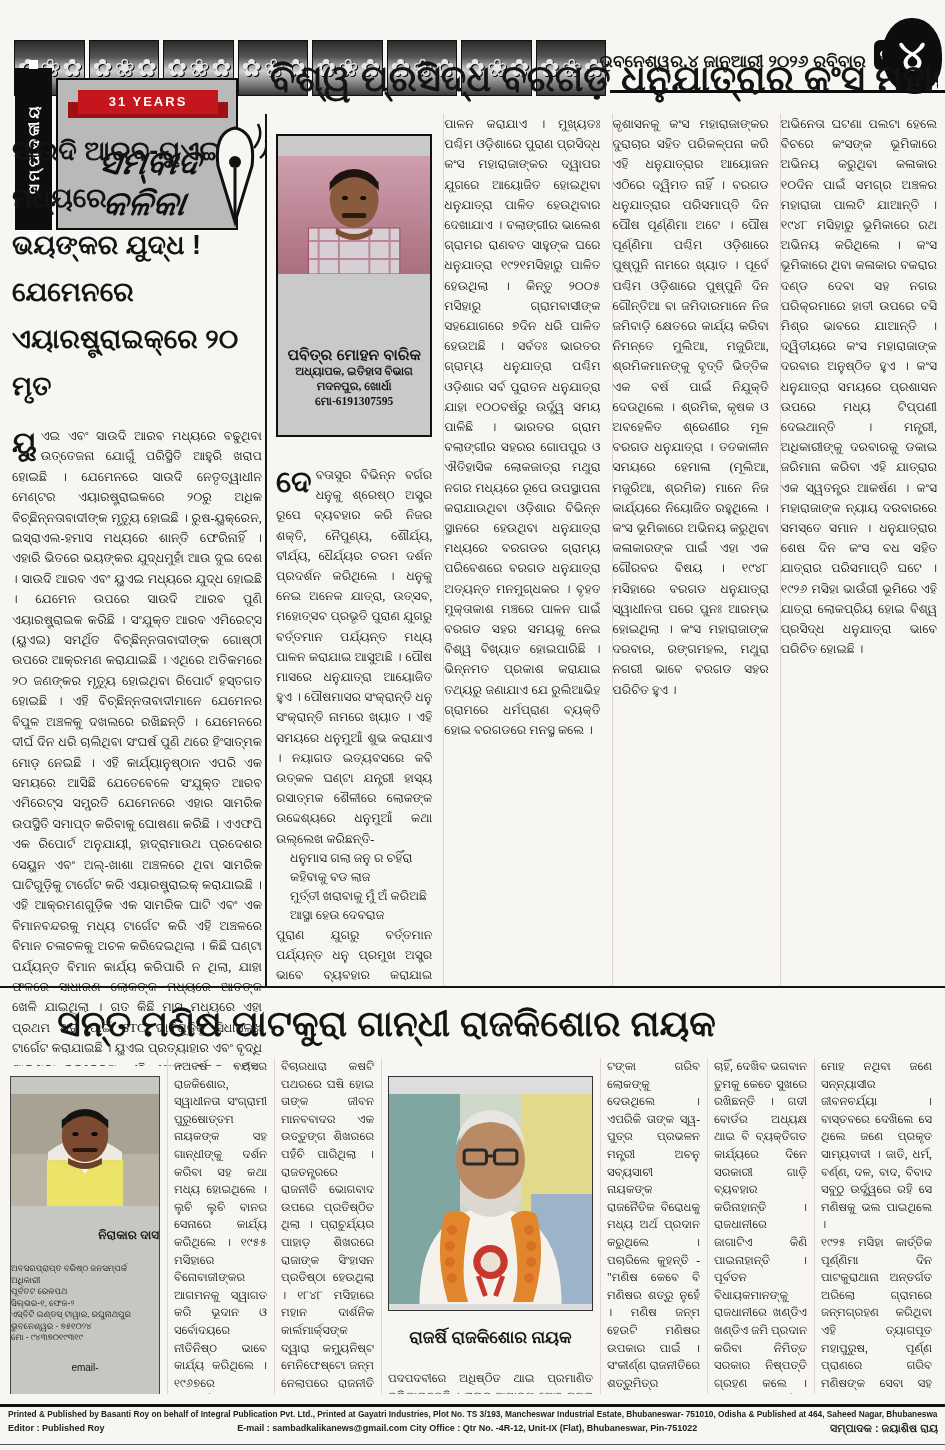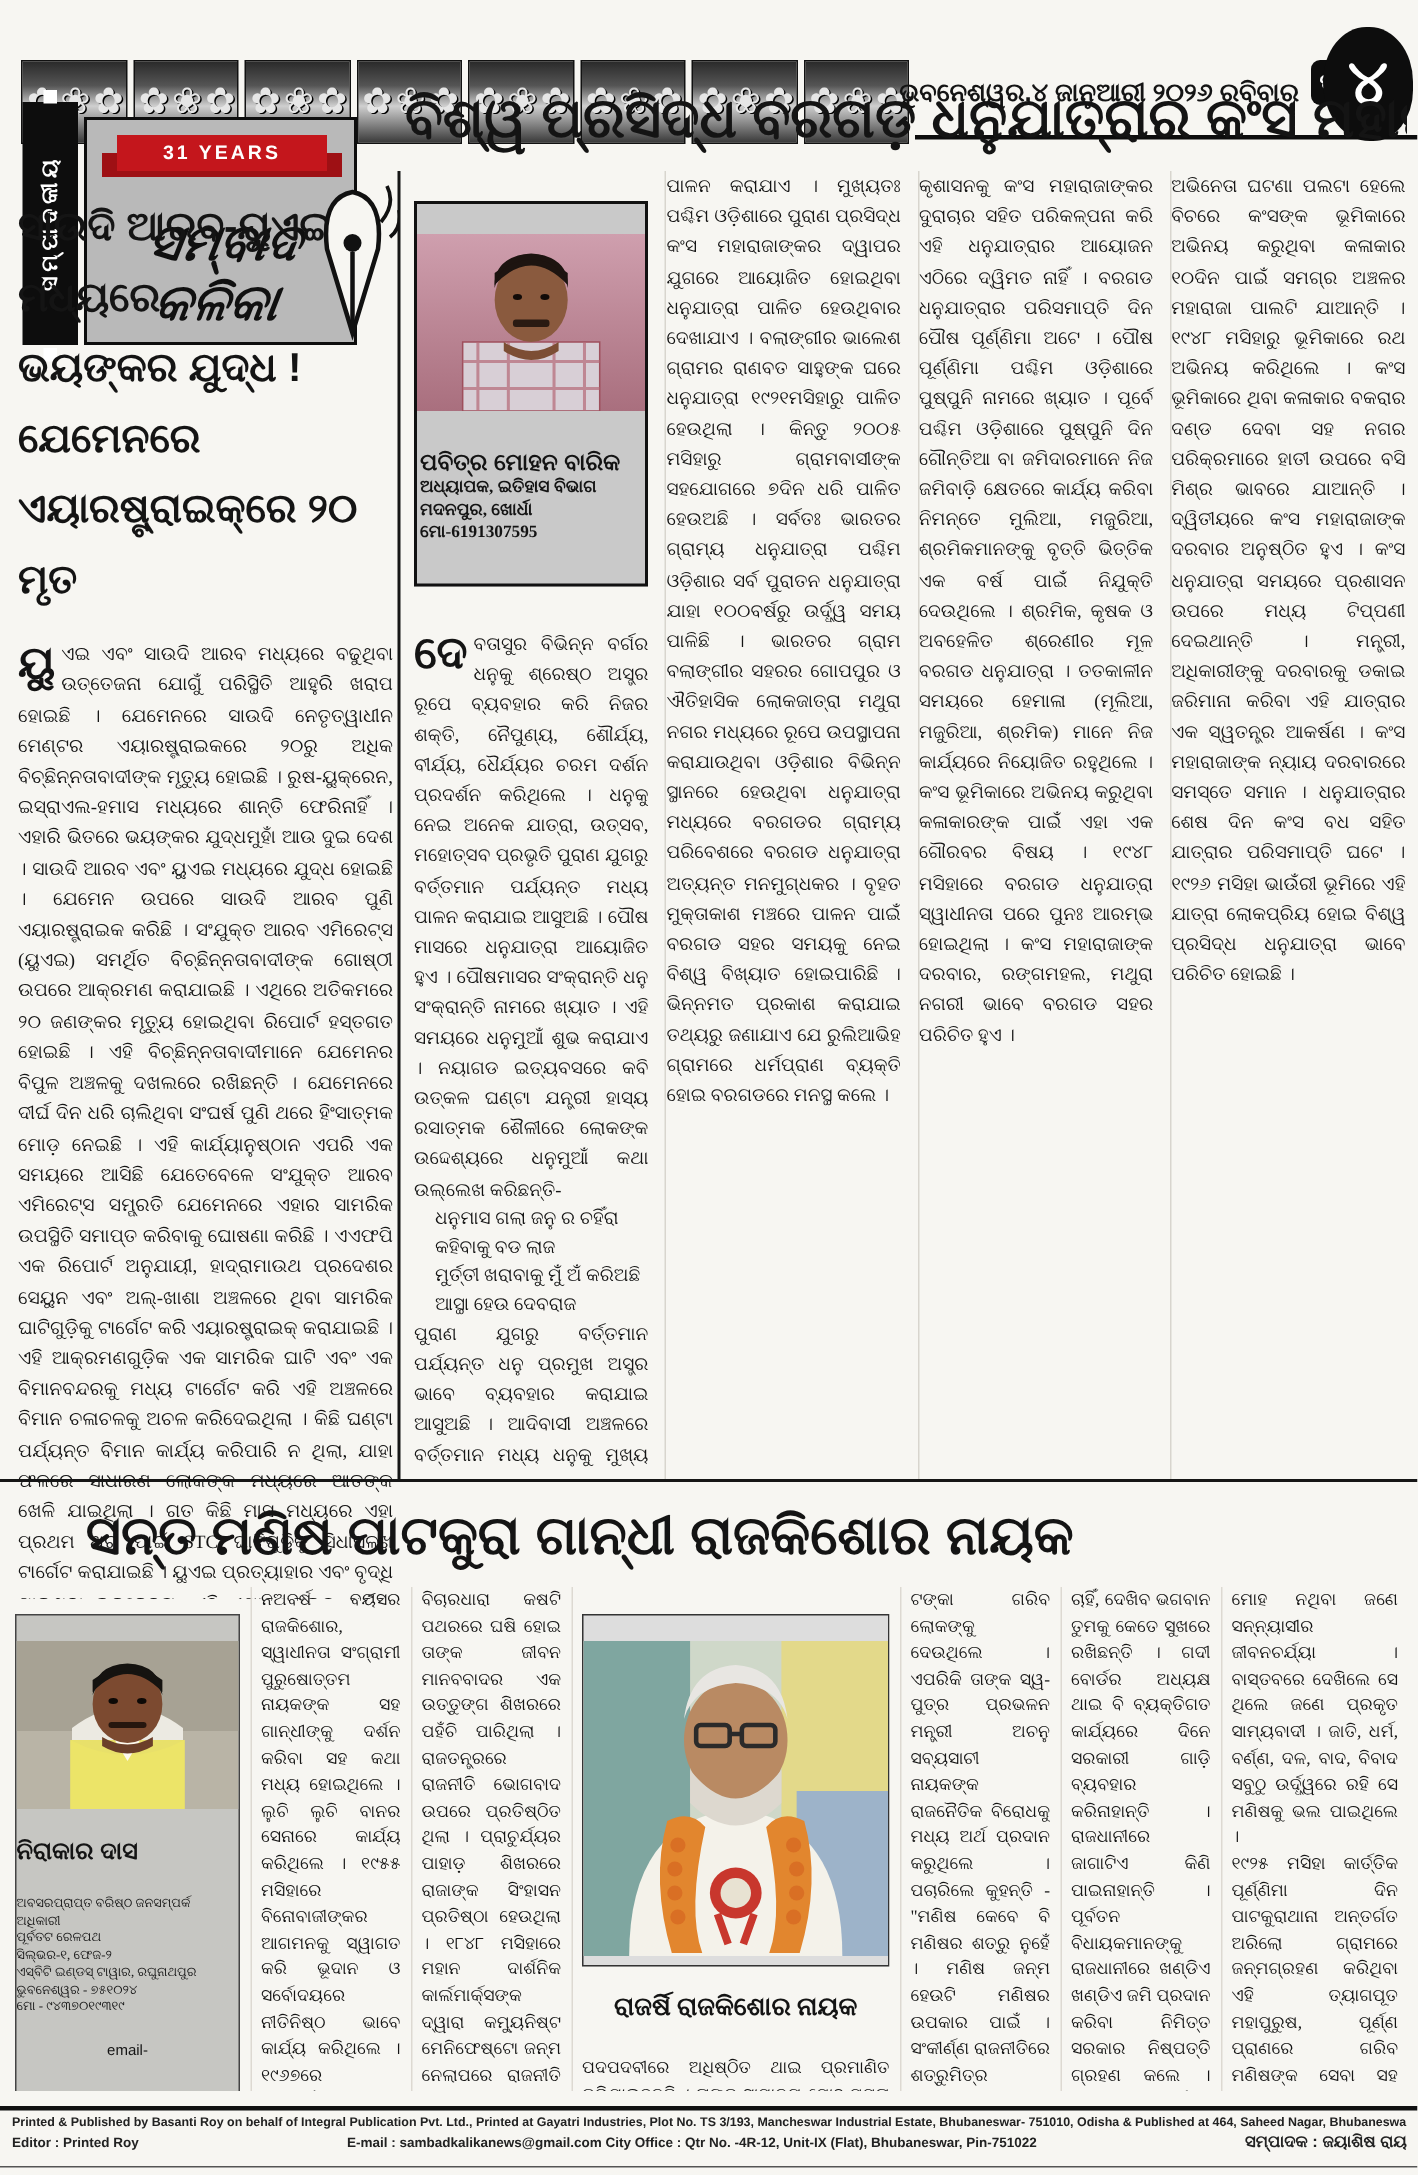--- a/index.html
+++ b/index.html
@@ -82,38 +82,38 @@
   }
   .dropcap { float:left; font-size:30px; line-height:30px; font-weight:bold; padding:2px 4px 0 0; }
 
   
   .main-article { left:276px; top:114px; width:661px; height:872px; display:flex; gap:11px; }
   .m-col { flex:1; height:100%; overflow:hidden; font-size:12.4px; line-height:20.2px;
     text-align:justify; white-space:pre-line; border-left:1px solid #d8d5ce; }
   .m-col:first-child { border-left:none; padding-left:0; }
   .author-card { border:2px solid #111; background:#c9c9c9; margin-bottom:8px; }
   .author-photo { width:100%; height:118px; display:block; }
-  .author-meta { padding:4px 2px 6px; text-align:left; white-space:normal; }
+  .author-meta { padding:4px 2px 6px; text-align:center; white-space:normal;margin-top:46px; }
   .author-name { font-weight:bold; font-size:15.5px; line-height:19px; font-family:"Liberation Sans",sans-serif; }
   .author-line { font-weight:bold; font-size:11.5px; line-height:15px; }
   .verse { display:block; padding-left:14px; line-height:19px; }
 
   
   .second-headline {
     left:0; top:998px; width:773px; text-align:center; font-size:36px; font-weight:bold;
     font-family:"Liberation Sans",sans-serif; line-height:52px; white-space:nowrap;
   }
   .second-article { left:10px; top:1058px; width:926px; height:336px; display:flex; gap:7px; }
   .s-col { height:100%; overflow:hidden; font-size:11.6px; line-height:17.6px;
     text-align:justify; white-space:pre-line; border-left:1px solid #ddd9d2; padding-left:6px; }
   .s-col:first-child { border-left:none; padding-left:0; }
   .w150 { width:150px; } .w100 { width:100px; } .w212 { width:212px; } .w118 { width:118px; }
   .author-card2 { border:1.5px solid #444; background:#c6c6c2; margin-bottom:6px; padding-bottom:5px; }
   .author-photo2 { width:100%; height:112px; display:block; }
-  .a2-name { text-align:left; font-weight:bold; font-size:16px; line-height:22px;
+  .a2-name { text-align:right; font-weight:bold; font-size:12px; line-height:22px;
     font-family:"Liberation Sans",sans-serif; white-space:normal; }
   .a2-info { text-align:left; font-size:8.6px; line-height:11.5px; white-space:pre-line; }
   .a2-email { text-align:center; font-size:10px; font-weight:normal; line-height:13px;
     font-family:"Liberation Sans",sans-serif; white-space:normal; word-break:break-all; }
   .photo-frame { border:1.5px solid #333; background:#ddd; }
   .photo-caption { text-align:center; font-size:17px; font-weight:bold; line-height:20px;
     white-space:normal;font-family:Liberation Serif, serif; }
 
   
   .footer-rule-top { left:0; top:1404px; width:945px; height:2.5px; background:#111; }
@@ -299,18 +299,18 @@
   <div class="s-col w100">ଟଙ୍କା ଗରିବ ଲୋକଙ୍କୁ ଦେଉଥିଲେ । ଏପରିକି ତାଙ୍କ ସ୍ୱ-ପୁତ୍ର ପ୍ରଭଳନ ମନ୍ତ୍ରୀ ଅଚନୁ ସବ୍ୟସାଚୀ ନାୟକଙ୍କ ରାଜନୈତିକ ବିରୋଧକୁ ମଧ୍ୟ ଅର୍ଥ ପ୍ରଦାନ କରୁଥିଲେ । ପଚାରିଲେ କୁହନ୍ତି - "ମଣିଷ କେବେ ବି ମଣିଷର ଶତ୍ରୁ ନୁହେଁ । ମଣିଷ ଜନ୍ମ ହେଉଟି ମଣିଷର ଉପକାର ପାଇଁ । ସଂକୀର୍ଣ୍ଣ ରାଜନୀତିରେ ଶତ୍ରୁମିତ୍ର ଆଉପାଆନ୍ତି । କିନ୍ତୁ ତା'ଠାରୁ ଉର୍ଦ୍ଧ୍ୱକୁ ଗଲେ, ସାରାଜଗତ ଗୋଟିଏ ପରିବାର ।" ଦୁଃଖ ଓ ଝିଅମାନଙ୍କୁ ଦିଛି ସାହାଯ୍ୟ କରିବାକୁ କହୁଥିଲେ । ପିଲାମାନେ ନୂଆ ପୋଷାକ ପିନ୍ଧିବାକୁ ଅଳି କଲେ ସେ କୁହନ୍ତି - "ଗାଁର ଯେଉଁଦିନ ନୂଆ ପିନ୍ଧି</div>
   <div class="s-col w100">ଚାହିଁ, ଦେଖିବ ଭଗବାନ ତୁମକୁ କେତେ ସୁଖରେ ରଖିଛନ୍ତି । ଗଦୀ ବୋର୍ଡର ଅଧ୍ୟକ୍ଷ ଥାଇ ବି ବ୍ୟକ୍ତିଗତ କାର୍ଯ୍ୟରେ ଦିନେ ସରକାରୀ ଗାଡ଼ି ବ୍ୟବହାର କରିନାହାନ୍ତି । ରାଜଧାନୀରେ ଜାଗାଟିଏ କିଣି ପାଇନାହାନ୍ତି । ପୂର୍ବତନ ବିଧାୟକମାନଙ୍କୁ ରାଜଧାନୀରେ ଖଣ୍ଡିଏ ଖଣ୍ଡିଏ ଜମି ପ୍ରଦାନ କରିବା ନିମିତ୍ତ ସରକାର ନିଷ୍ପତ୍ତି ଗ୍ରହଣ କଲେ । ତଦନୁସାରେ ପୂର୍ବତନ ବିଧାୟକଭାବେ ତାଙ୍କ ନାମରେ ମଧ୍ୟ ଖଣ୍ଡିଏ ଜାଗା ଆବଣ୍ଟନ କରାଗଲା । ମାତ୍ର ୨୫୦୦ଟଙ୍କା ସେ ଯୋଗାଡ଼ କରିପାରିଲେନି । ଶିକ୍ଷକ, ବନ୍ଧୁ</div>
   <div class="s-col w118">ମୋହ ନଥିବା ଜଣେ ସନ୍ନ୍ୟାସୀର ଜୀବନଚର୍ଯ୍ୟା । ବାସ୍ତବରେ ଦେଖିଲେ ସେ ଥିଲେ ଜଣେ ପ୍ରକୃତ ସାମ୍ୟବାଦୀ । ଜାତି, ଧର୍ମ, ବର୍ଣ୍ଣ, ଦଳ, ବାଦ, ବିବାଦ ସବୁଠୁ ଉର୍ଦ୍ଧ୍ୱରେ ରହି ସେ ମଣିଷକୁ ଭଲ ପାଇଥିଲେ ।
 ୧୯୨୫ ମସିହା କାର୍ତ୍ତିକ ପୂର୍ଣ୍ଣିମା ଦିନ ପାଟକୁରାଥାନା ଅନ୍ତର୍ଗତ ଅରିଲୋ ଗ୍ରାମରେ ଜନ୍ମଗ୍ରହଣ କରିଥିବା ଏହି ତ୍ୟାଗପୂତ ମହାପୁରୁଷ, ପୂର୍ଣ୍ଣ ପ୍ରାଣରେ ଗରିବ ମଣିଷଙ୍କ ସେବା ସହ ପଶୁ, ପକ୍ଷୀଙ୍କ ସେବାରେ ବି ଉଣା କରିନାହାନ୍ତି, ଅସୁରେଶ୍ୱର ଗୋରକ୍ଷଣୀ ପ୍ରତିଷ୍ଠା କରି ପରିତ୍ୟକ୍ତ ଗାଈ ବଳଦମାନଙ୍କୁ ରଖି ତାଙ୍କର ସେବା କରୁଥିଲେ । ସେବାର ସେ ଥିଲେ ଜଣେ ମୂର୍ତ୍ତିମନ୍ତ ପ୍ରତୀକ ।</div>
 </div>
 
 <div class="abs footer-rule-top"></div>
 <div class="abs footer">
   <div class="l1">Printed &amp; Published by Basanti Roy on behalf of Integral Publication Pvt. Ltd., Printed at Gayatri Industries, Plot No. TS 3/193, Mancheswar Industrial Estate, Bhubaneswar- 751010, Odisha &amp; Published at 464, Saheed Nagar, Bhubaneswar- 751007 Ph. : 2541448, 2545046, 2545678, Fax : 2545668.</div>
   <div class="l2">
-    <span>Editor : Printed Roy</span>
+    <span>Editor : Published Roy</span>
     <span>E-mail : sambadkalikanews@gmail.com      City Office : Qtr No. -4R-12, Unit-IX (Flat), Bhubaneswar, Pin-751022</span>
     <span class="od">ସମ୍ପାଦକ : ଜୟାଶିଷ ରାୟ</span>
   </div>
 </div>
 <div class="abs footer-rule-bot"></div>
 
 </body></html>

